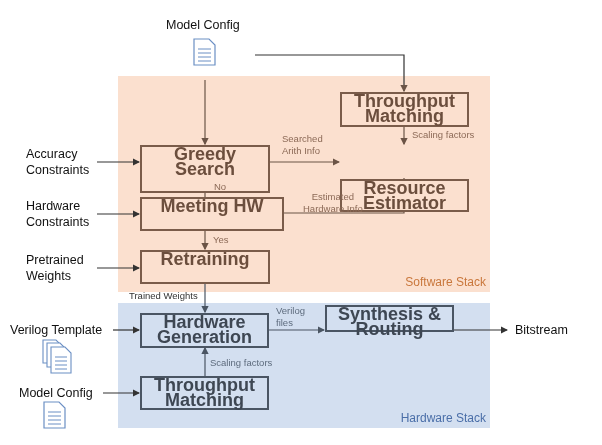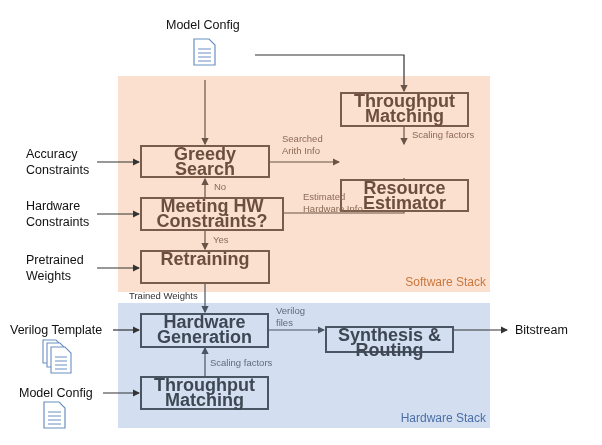--- a/index.html
+++ b/index.html
@@ -79,37 +79,37 @@
   <line x1="205" y1="376" x2="205" y2="348" stroke="#4a5563" stroke-width="1.2" marker-end="url(#ah-hw)"></line>
 
   <line x1="269" y1="330" x2="324" y2="330" stroke="#4a5563" stroke-width="1.2" marker-end="url(#ah-hw)"></line>
 
   <line x1="454" y1="330" x2="507" y2="330" stroke="#333" stroke-width="1.2" marker-end="url(#ah-dk)"></line>
 </svg>
 
 <div class="box box-sw" style="left:340px; top:92px; width:129px; height:35px;">
   <div><span>Throughput</span><br><span>Matching</span></div>
 </div>
-<div class="box box-sw" style="left:140px; top:145px; width:130px; height:33px;">
+<div class="box box-sw" style="left:140px; top:145px; width:130px; height:48px;">
   <span>Greedy Search</span>
 </div>
 <div class="box box-sw" style="left:340px; top:145px; width:129px; height:33px;margin-top:34px;">
   <span>Resource Estimator</span>
 </div>
 <div class="box box-sw" style="left:140px; top:197px; width:144px; height:34px;">
-  <div><span>Meeting HW</span><br><span>Constraints?</span></div>
+  <div><span>Meeting HW</span><br></div>
 </div>
 <div class="box box-sw" style="left:140px; top:250px; width:130px; height:34px;">
   <span>Retraining</span>
 </div>
 
 <div class="box box-hw" style="left:140px; top:313px; width:129px; height:35px;">
   <div><span>Hardware</span><br><span>Generation</span></div>
 </div>
-<div class="box box-hw" style="left:325px; top:326px; width:129px; height:27px;">
+<div class="box box-hw" style="left:325px; top:305px; width:129px; height:27px;">
   <span>Synthesis &amp; Routing</span>
 </div>
 <div class="box box-hw" style="left:140px; top:376px; width:129px; height:34px;">
   <div><span>Throughput</span><br><span>Matching</span></div>
 </div>
 
 <div class="ext" style="left:166px; top:17px;">Model Config</div>
 <svg class="doc-icon" style="left:193px; top:38px;" width="24" height="28">
   <path d="M1,1 H16 L22,7 V27 H1 Z" fill="#fff" stroke="#6b8fc4" stroke-width="1.2"></path>
   <line x1="5" y1="11" x2="18" y2="11" stroke="#6b8fc4" stroke-width="1"></line>
@@ -147,21 +147,21 @@
   <line x1="5" y1="19" x2="18" y2="19" stroke="#6b8fc4" stroke-width="1"></line>
   <line x1="5" y1="23" x2="18" y2="23" stroke="#6b8fc4" stroke-width="1"></line>
 </svg>
 
 <div class="ext" style="left:515px; top:322px;">Bitstream</div>
 
 <div class="lbl lbl-sw" style="left:412px; top:129px;">Scaling factors</div>
 <div class="lbl lbl-sw" style="left:282px; top:133px;">
   <span>Searched</span><br><span>Arith Info</span>
 </div>
-<div class="lbl lbl-sw" style="left:303px; top:191px;">
+<div class="lbl lbl-sw" style="left:303px; top:191px;text-align:center;">
   <span>Estimated</span><br><span>Hardware Info</span>
 </div>
 <div class="lbl lbl-sw" style="left:214px; top:181px;text-align:right;">No</div>
 <div class="lbl lbl-sw" style="left:213px; top:234px;">Yes</div>
 <div class="lbl lbl-dark" style="left:129px; top:290px;">Trained Weights</div>
 <div class="lbl lbl-hw" style="left:276px; top:305px;">
   <span>Verilog</span><br><span>files</span>
 </div>
 <div class="lbl lbl-hw" style="left:210px; top:357px;">Scaling factors</div>
 

